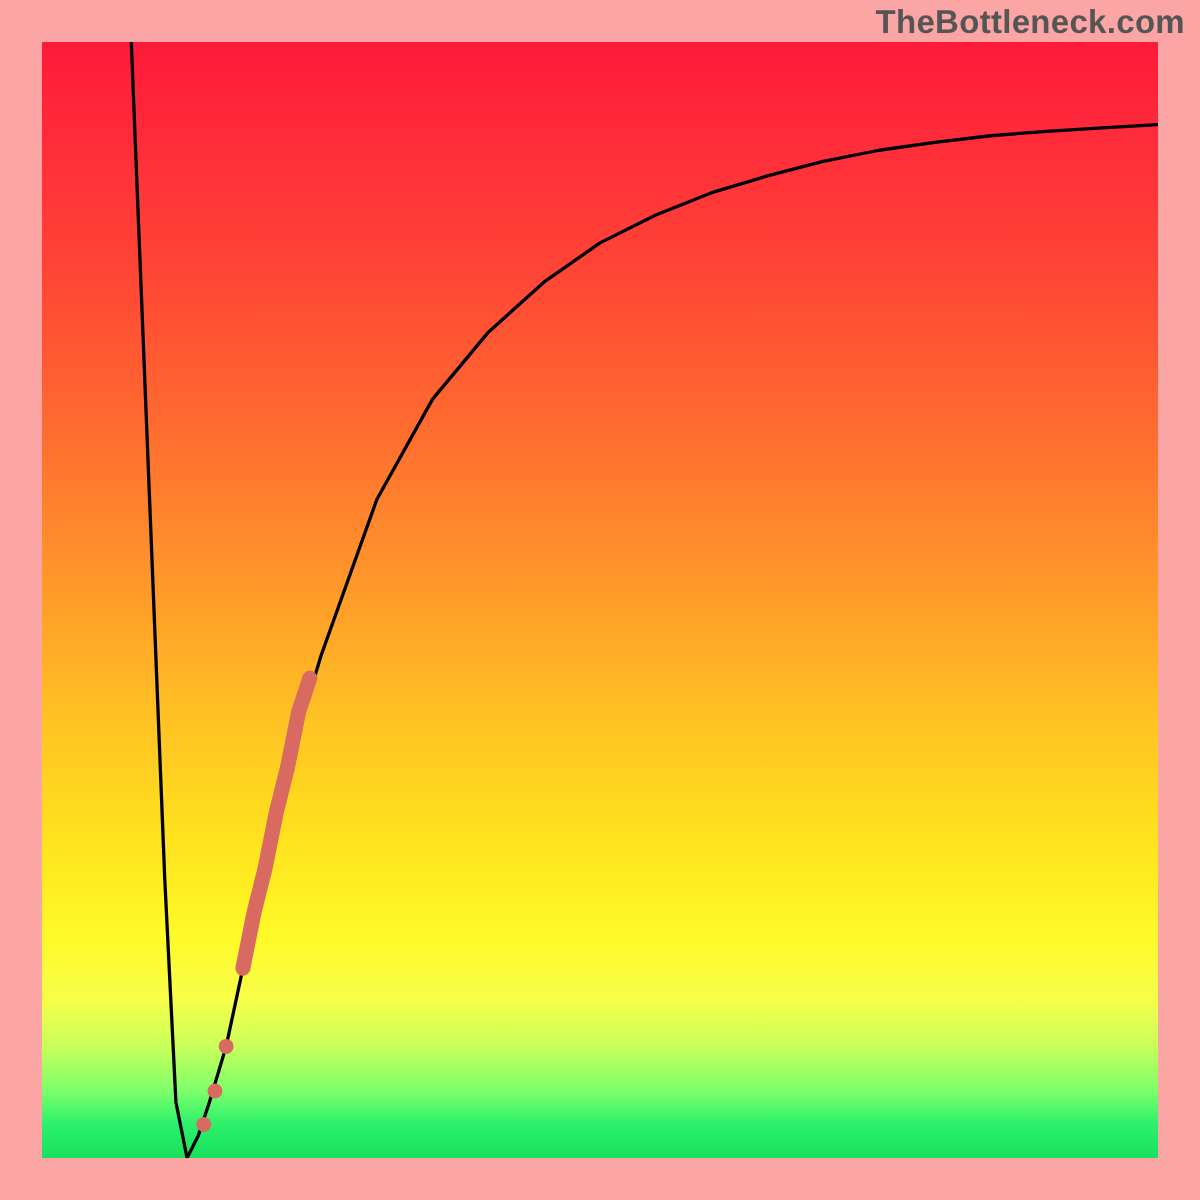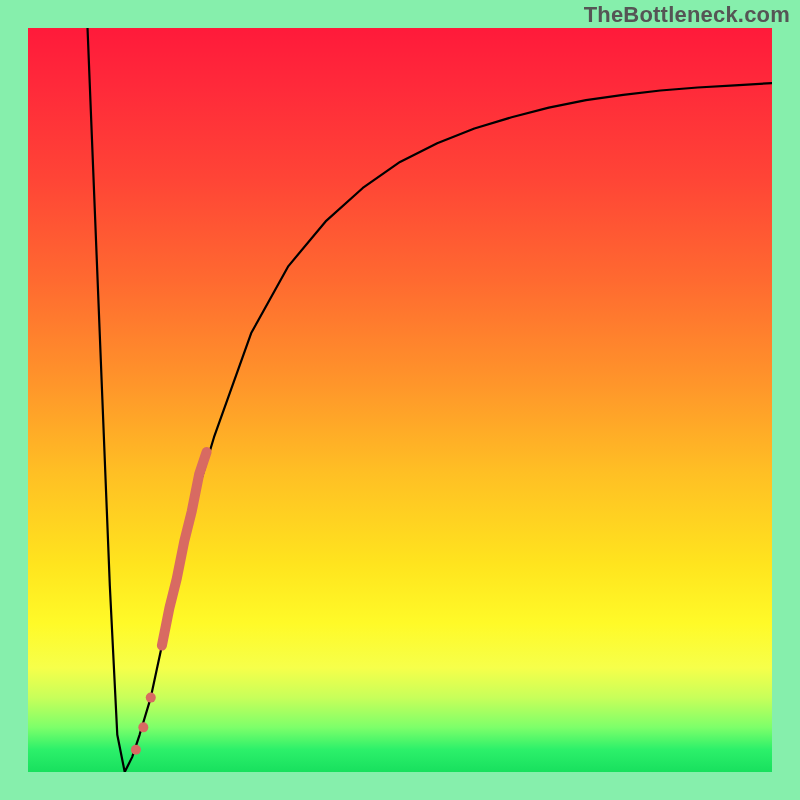--- a/index.html
+++ b/index.html
@@ -8,21 +8,21 @@
     width: 800px;
     height: 800px;
     background: #000;
     overflow: hidden;
     font-family: Arial, Helvetica, sans-serif;
   }
   .frame {
     position: relative;
     width: 800px;
     height: 800px;
-    background: #86efac;
+    background: #fca5a5;
   }
   .watermark {
     position: absolute;
     top: 2px;
     right: 10px;
     color: #555;
     font-size: 22px;
     font-weight: 600;
     letter-spacing: 0.2px;
     user-select: none;

